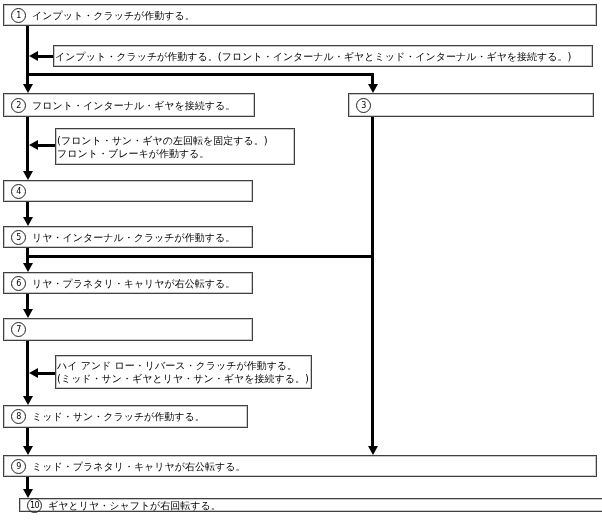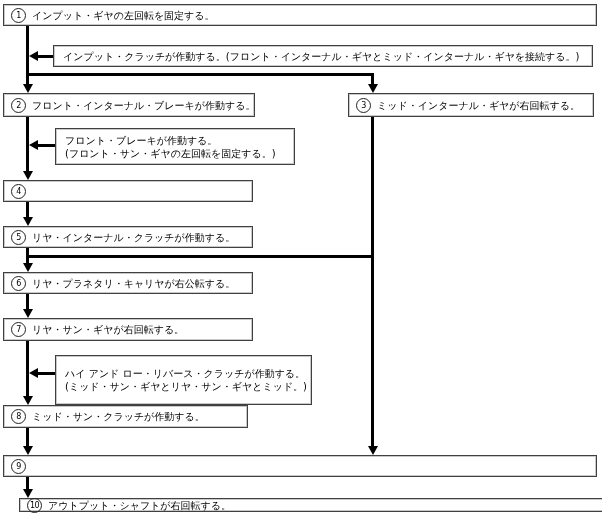--- a/index.html
+++ b/index.html
@@ -17,21 +17,21 @@
     background:#fff;
     border:1px solid #404040;
     box-shadow:inset 0 0 0 1px #c9c9c9;
     display:flex;
     align-items:center;
     font-size:10px;
     line-height:13px;
     white-space:nowrap;
   }
   .node{padding-left:7px;}
-  .note{flex-direction:column;align-items:flex-start;justify-content:center;padding-left:9px;}
+  .note{flex-direction:column;align-items:flex-start;justify-content:center;padding-left:1px;}
   .note div{white-space:nowrap;}
   .circ{
     flex:none;
     width:13px;height:13px;
     border:1px solid #222;
     border-radius:50%;
     display:inline-flex;
     align-items:center;
     justify-content:center;
     font-size:8px;
@@ -93,73 +93,72 @@
   <div class="arr-down" style="left:23px;top:446px"></div>
 
   <div class="ln" style="left:371px;top:117px;width:3px;height:329px"></div>
   <div class="arr-down" style="left:368px;top:446px"></div>
 
   <div class="ln" style="left:26px;top:477px;width:3px;height:12px"></div>
   <div class="arr-down" style="left:23px;top:489px"></div>
 
   <div class="box node" style="left:3px;top:4px;width:594px;height:22px">
     <span class="circ">1</span>
-    <span>インプット・ギヤの左回転を固定する。</span>
+    <span>インプット・クラッチが作動する。</span>
   </div>
 
   <div class="box node" style="left:3px;top:93px;width:252px;height:24px">
     <span class="circ">2</span>
-    <span>フロント・インターナル・ブレーキが作動する。</span>
+    <span>フロント・インターナル・ギヤを接続する。</span>
   </div>
 
   <div class="box node" style="left:348px;top:93px;width:246px;height:24px">
     <span class="circ">3</span>
-    <span>ミッド・インターナル・ギヤが右回転する。</span>
   </div>
 
   <div class="box node" style="left:3px;top:180px;width:250px;height:22px">
     <span class="circ">4</span>
   </div>
 
   <div class="box node" style="left:3px;top:226px;width:250px;height:22px">
     <span class="circ">5</span>
     <span>リヤ・インターナル・クラッチが作動する。</span>
   </div>
 
   <div class="box node" style="left:3px;top:272px;width:250px;height:22px">
     <span class="circ">6</span>
     <span>リヤ・プラネタリ・キャリヤが右公転する。</span>
   </div>
 
   <div class="box node" style="left:3px;top:318px;width:250px;height:23px">
     <span class="circ">7</span>
-    <span>リヤ・サン・ギヤが右回転する。</span>
   </div>
 
   <div class="box node" style="left:3px;top:405px;width:245px;height:23px">
     <span class="circ">8</span>
     <span>ミッド・サン・クラッチが作動する。</span>
   </div>
 
   <div class="box node" style="left:3px;top:455px;width:594px;height:22px">
     <span class="circ">9</span>
+    <span>ミッド・プラネタリ・キャリヤが右公転する。</span>
   </div>
 
   <div class="box node" style="left:19px;top:498px;width:594px;height:14px">
     <span class="circ">10</span>
-    <span>アウトプット・シャフトが右回転する。</span>
+    <span>ギヤとリヤ・シャフトが右回転する。</span>
   </div>
 
   <div class="box note" style="left:53px;top:45px;width:540px;height:22px">
     <div>インプット・クラッチが作動する。(フロント・インターナル・ギヤとミッド・インターナル・ギヤを接続する。)</div>
   </div>
 
   <div class="box note" style="left:55px;top:128px;width:240px;height:37px">
+    <div>(フロント・サン・ギヤの左回転を固定する。)</div>
     <div>フロント・ブレーキが作動する。</div>
-    <div>(フロント・サン・ギヤの左回転を固定する。)</div>
   </div>
 
-  <div class="box note" style="left:55px;top:355px;width:257px;height:50px">
+  <div class="box note" style="left:55px;top:355px;width:257px;height:34px">
     <div>ハイ アンド ロー・リバース・クラッチが作動する。</div>
-    <div>(ミッド・サン・ギヤとリヤ・サン・ギヤとミッド。)</div>
+    <div>(ミッド・サン・ギヤとリヤ・サン・ギヤを接続する。)</div>
   </div>
 
 </div>
 
 </body></html>

